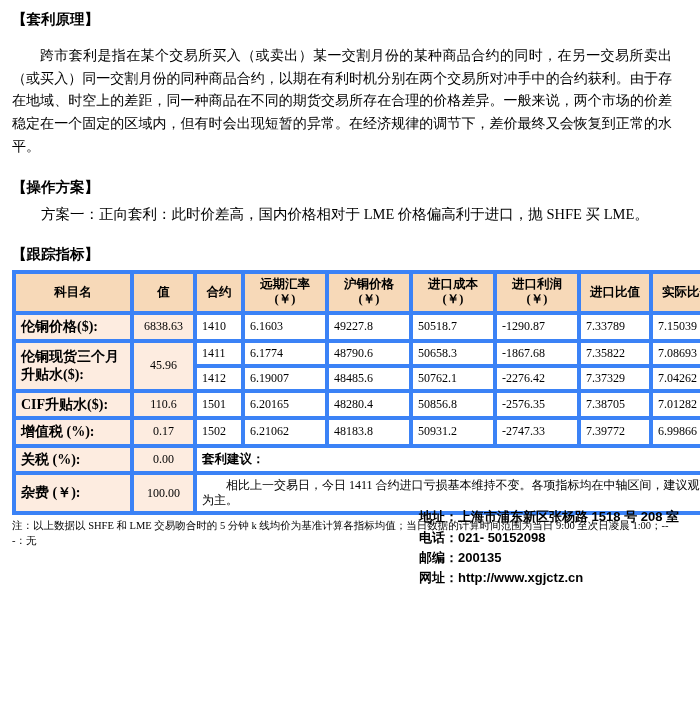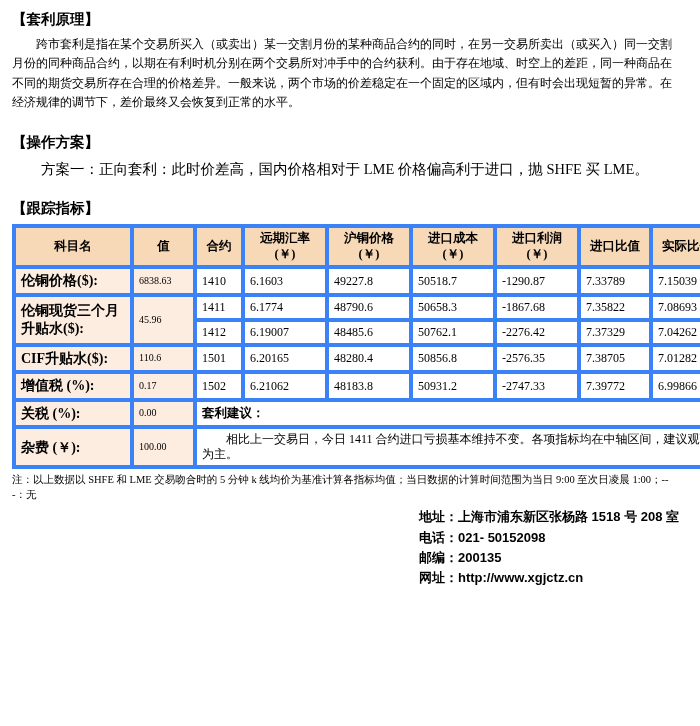--- a/index.html
+++ b/index.html
@@ -23,25 +23,25 @@
     padding: 10px 28px 0 12px;
   }
   .section-title {
     font-family: "Liberation Sans", sans-serif;
     font-weight: bold;
     font-size: 14.5px;
     margin: 0 0 6px 0;
     letter-spacing: 0px;
   }
   .para {
-    font-size: 12px;
+    font-size: 14px;
     line-height: 1.62;
     text-align: justify;
     text-indent: 2em;
-    margin: 6px 0 2px 0;
+    margin: 16px 0 2px 0;
   }
   .plan-line {
     font-size: 14.5px;
     line-height: 1.62;
     text-indent: 2em;
     margin: 0;
   }
   .gap-lg { height: 18px; }
 
   table.data {
@@ -67,22 +67,22 @@
     height: 22px;
   }
   td.name-cell {
     background: #fdece0;
     font-weight: bold;
     font-size: 14px;
     text-align: left;
   }
   td.val-cell {
     background: #fdece0;
-    text-align: left;
-    font-size: 10px;
+    text-align: center;
+    font-size: 12px;
   }
   td.num-cell {
     background: #ffffff;
     text-align: left;
     font-size: 12px;
   }
   td.advice-title {
     background: #ffffff;
     font-weight: bold;
     font-size: 12.5px;

